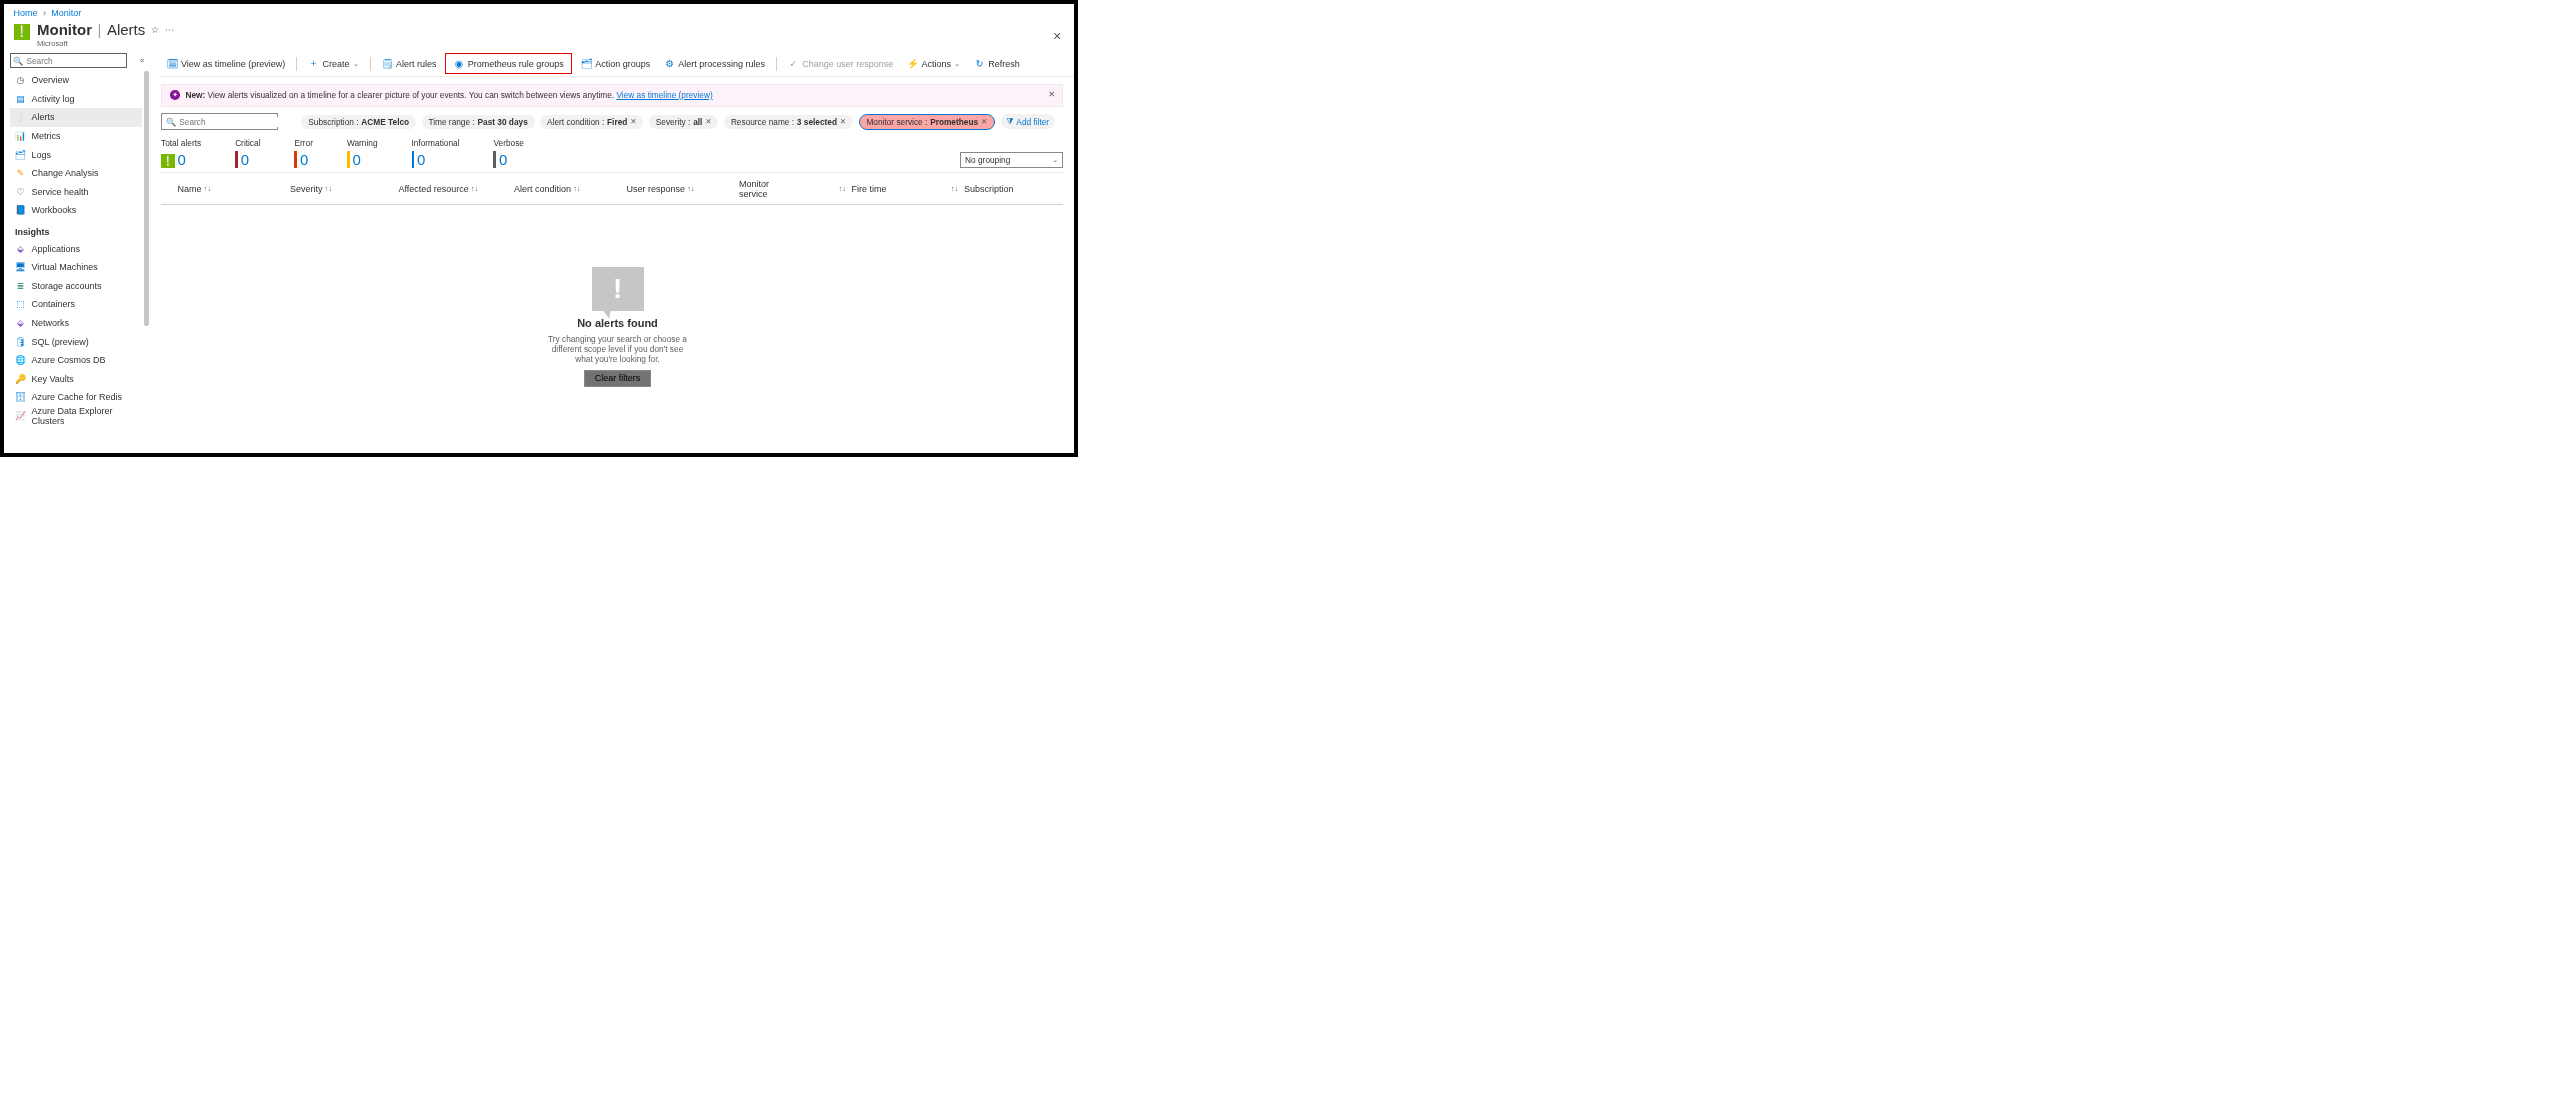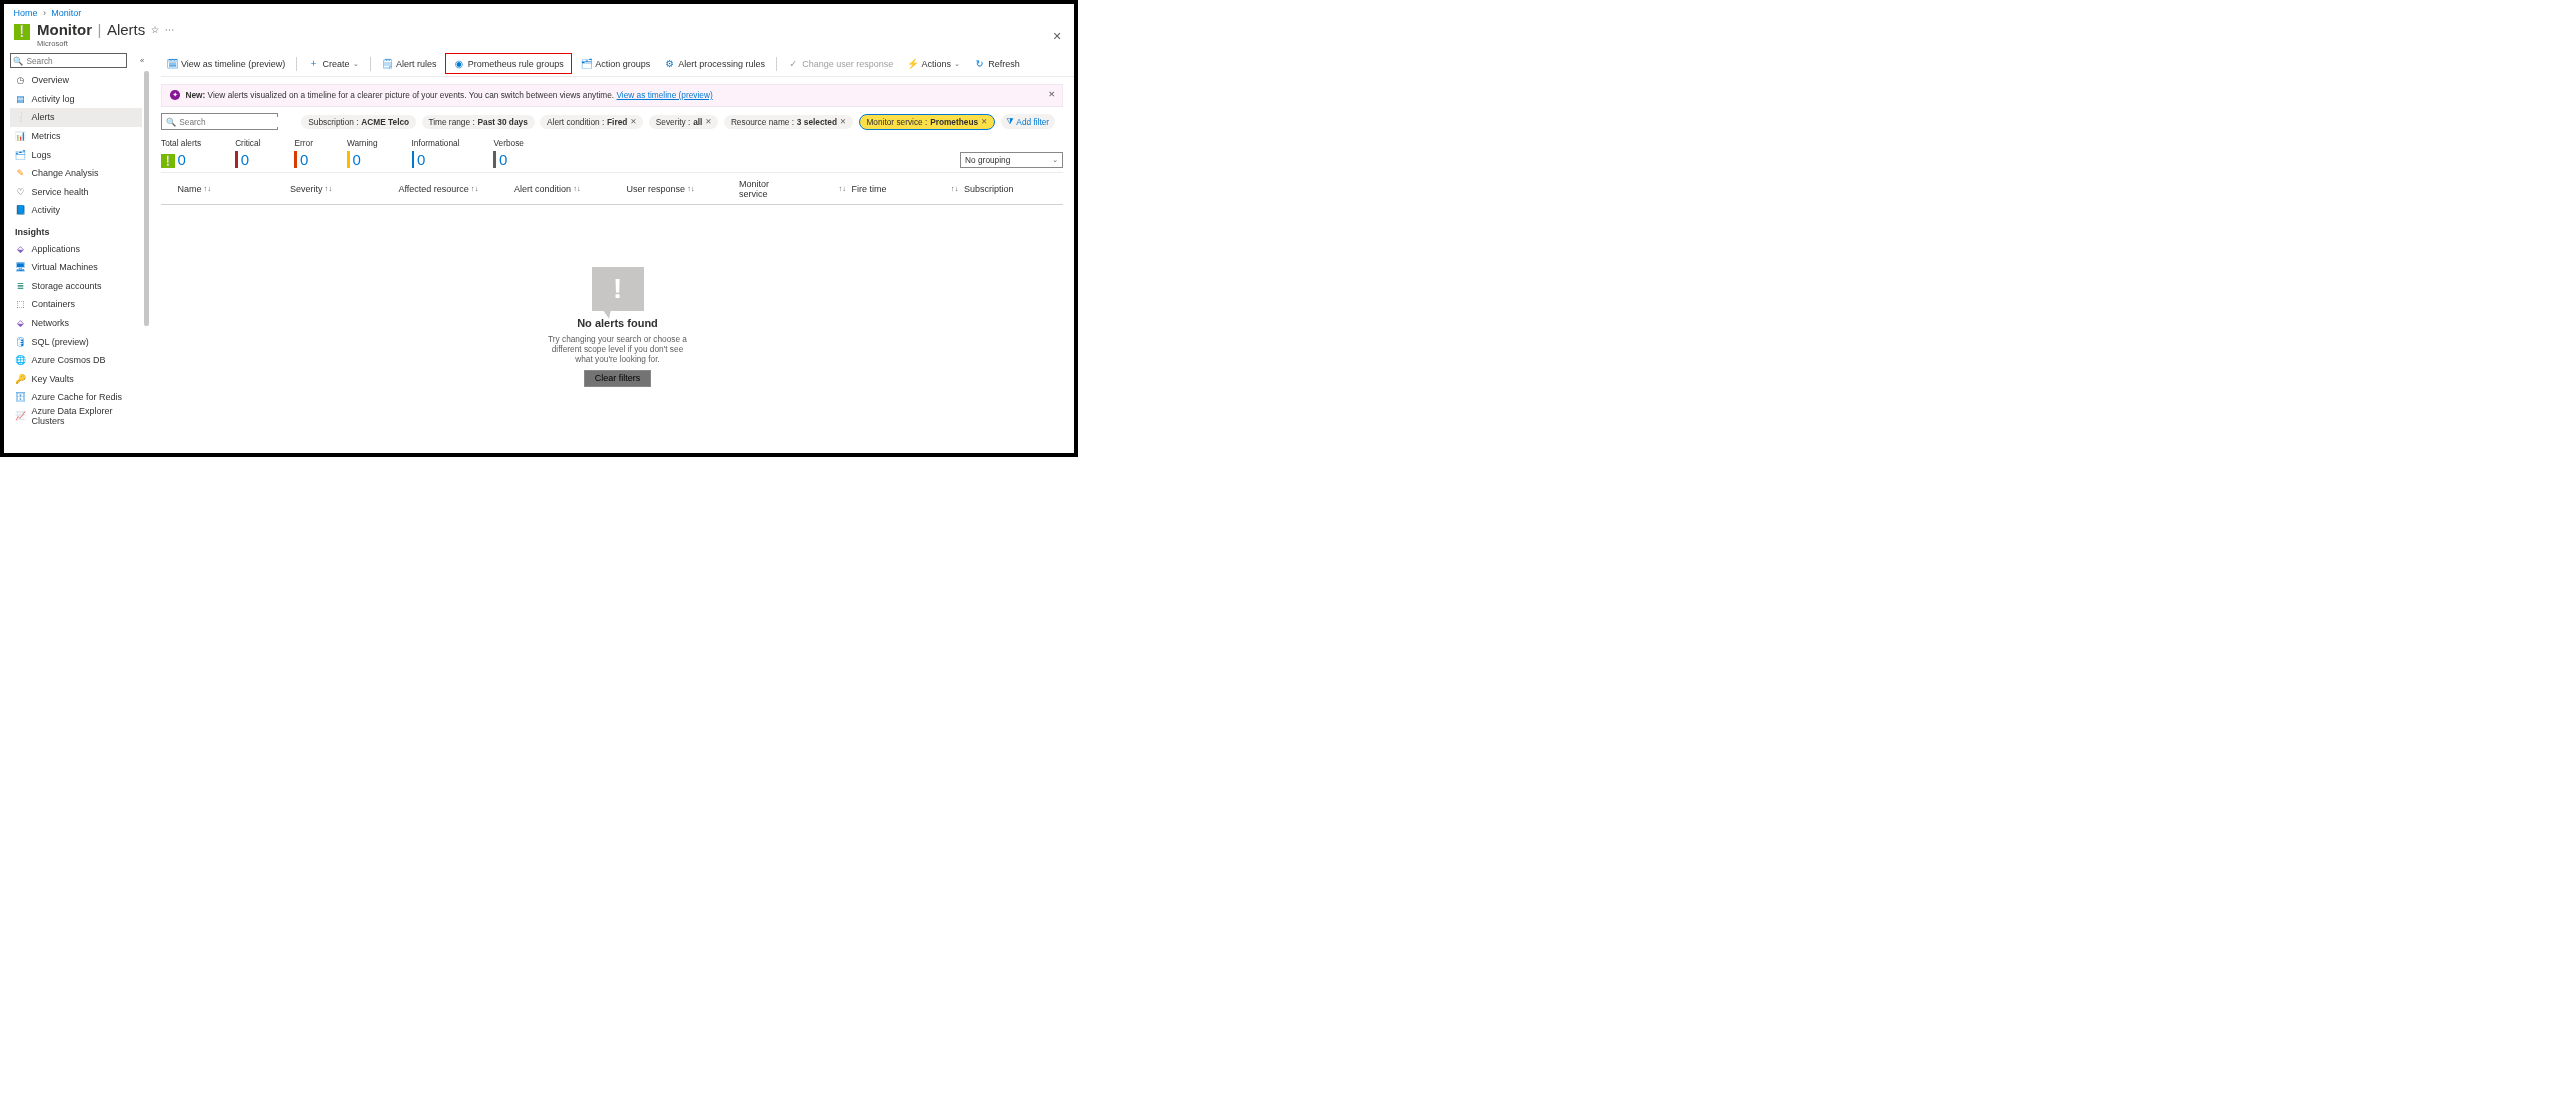--- a/index.html
+++ b/index.html
@@ -47,21 +47,21 @@
 .info-banner { background: #fdf2fa; border: 0.7px solid #f0e6f0; margin: 6.9px 11px 5.5px 0; padding: 5.5px 8.3px; display: flex; align-items: center; gap: 5.5px; font-size: 8.3px; position: relative; }
 .info-dot { width: 9.6px; height: 9.6px; border-radius: 50%; background: #881798; display: inline-flex; align-items: center; justify-content: center; color: #fff; font-size: 6.9px; }
 .banner-link { color: #0078d4; text-decoration: underline; cursor: pointer; }
 .banner-x { position: absolute; right: 6.9px; top: 4.1px; color: #605e5c; cursor: pointer; font-size: 8.3px; }
 
 .filter-row { display: flex; align-items: center; gap: 5.5px; padding: 1.4px 11px 6.9px 0; flex-wrap: wrap; }
 .search-alerts { display: flex; align-items: center; border: 0.7px solid #8a8886; width: 117px; height: 16.5px; padding: 0 4.1px; }
 .search-alerts input { border: none; outline: none; font-size: 8.3px; flex: 1; }
 .pill { background: #f3f2f1; border-radius: 8.3px; padding: 2.1px 6.9px; font-size: 8.3px; display: flex; align-items: center; gap: 2.8px; cursor: pointer; }
 .pill .bold { font-weight: 600; }
-.pill.selected { background: #fde047; border: 0.7px solid #0078d4; }
+.pill.selected { background: #fca5a5; border: 0.7px solid #0078d4; }
 .pill-x { font-size: 7.6px; color: #605e5c; }
 .add-filter { color: #0078d4; display: flex; align-items: center; gap: 2.8px; font-size: 8.3px; cursor: pointer; padding: 2.1px 5.5px; border-radius: 8.3px; background: #f3f2f1; }
 
 .kpi-row { display: flex; gap: 27.5px; padding: 1.4px 11px 4.1px 0; align-items: flex-end; }
 .kpi { display: flex; flex-direction: column; gap: 2.8px; }
 .kpi-label { font-size: 8.3px; color: #323130; }
 .kpi-val { display: flex; align-items: center; gap: 2.8px; font-size: 15px; color: #0078d4; }
 .kpi-bar { width: 2.8px; height: 16.5px; display: inline-block; }
 .grouping-sel { margin-left: auto; border: 0.7px solid #8a8886; height: 16.5px; width: 103px; display: flex; align-items: center; justify-content: space-between; padding: 0 4.1px; font-size: 8.3px; cursor: pointer; }
 
@@ -135,21 +135,21 @@
           <div class="nav-item">
             <span class="nav-icon" style="color:#ff8c00">✎</span>
             <span>Change Analysis</span>
           </div>
           <div class="nav-item">
             <span class="nav-icon" style="color:#323130">♡</span>
             <span>Service health</span>
           </div>
           <div class="nav-item">
             <span class="nav-icon" style="color:#0078d4">📘</span>
-            <span>Activity</span>
+            <span>Workbooks</span>
           </div>
         </div>
       <div class="section-head">Insights</div>
       <div id="insights-list">
           <div class="nav-item">
             <span class="nav-icon" style="color:#8661c5">⬙</span>
             <span>Applications</span>
           </div>
           <div class="nav-item">
             <span class="nav-icon" style="color:#0078d4">🖥</span>

